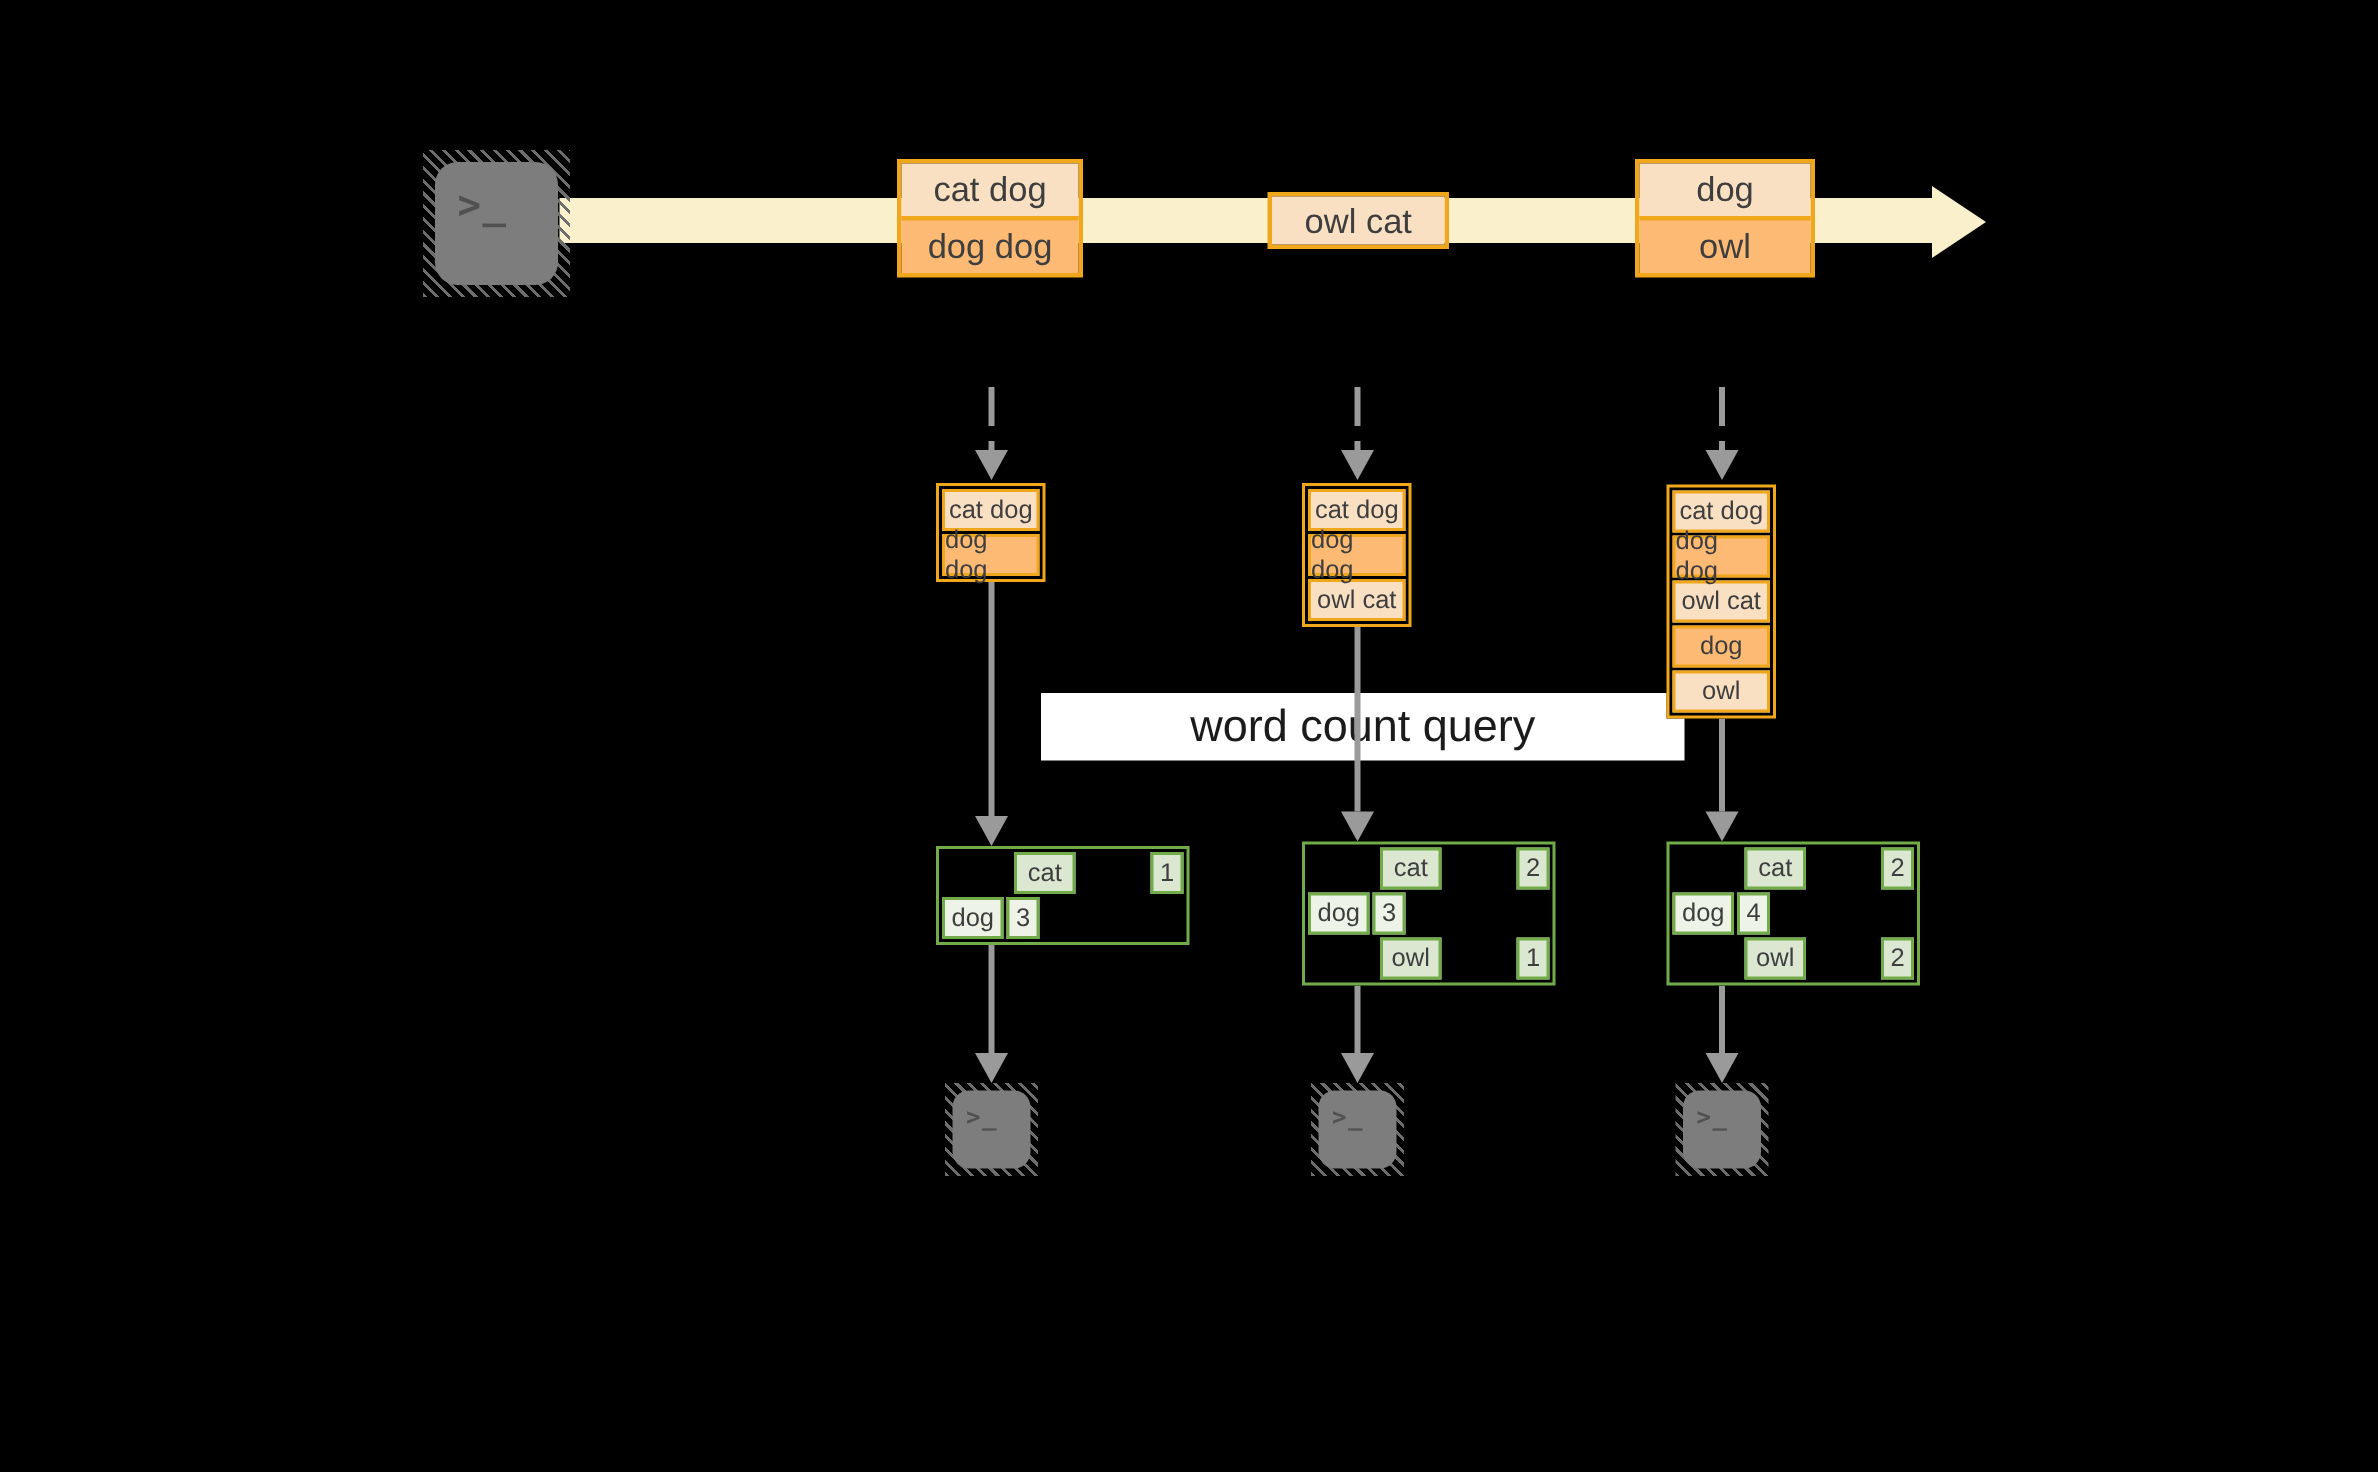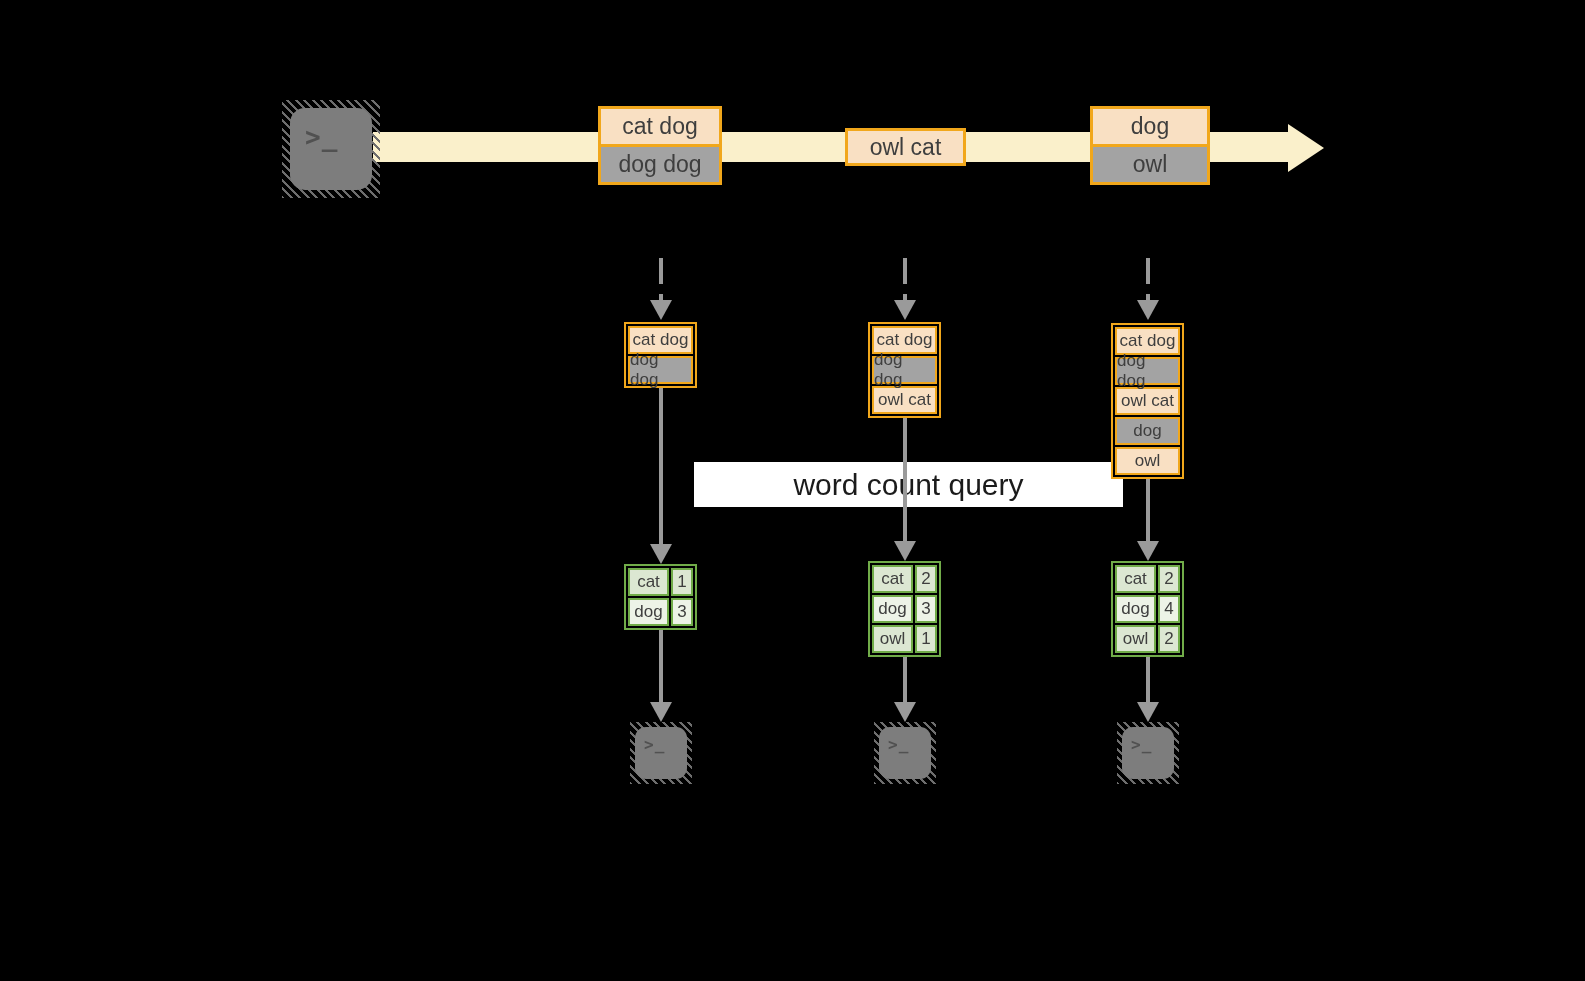--- a/index.html
+++ b/index.html
@@ -26,21 +26,21 @@
   .prompt { color:#515151; font-weight:bold; letter-spacing:1px;
     font-family:"DejaVu Sans Mono", monospace; line-height:1; }
 
   
   .ebox { position:absolute; border:3px solid #F1A71B; z-index:1; }
   .ecell { height:35px; display:flex; align-items:center; justify-content:center;
     font-size:23px; color:#3E3E3E; }
   .ecell + .ecell { border-top:3px solid #F1A71B; }
   .ecell.short { height:32px; }
   .fill-a { background:#F9E0C3; }
-  .fill-b { background:#a3a3a3; }
+  .fill-b { background:#fdba74; }
 
   
   .vstem { position:absolute; width:4px; background:#9A9A9A; z-index:2; }
   .vstem.dashed { background:repeating-linear-gradient(180deg,#9A9A9A 0 26px, transparent 26px 36px); }
   .vhead { position:absolute; width:0; height:0; z-index:2;
     border-left:11px solid transparent; border-right:11px solid transparent; border-top:20px solid #9A9A9A; }
 
   
   .stack { position:absolute; border:2px solid #F1A71B; padding:2px; background:#000; z-index:3; }
   .scell { width:61px; height:24px; border:2px solid #F1A71B; margin-bottom:2px;
@@ -53,21 +53,21 @@
   .banner span { font-size:30px; color:#1B1B1B; }
 
   
   .gtable { position:absolute; border:2px solid #71AC49; padding:2px; background:#000; z-index:3; }
   .grow { display:flex; margin-bottom:2px; }
   .grow:last-child { margin-bottom:0; }
   .gcell { height:24px; border:2px solid #71AC49; display:flex; align-items:center; justify-content:center;
     font-size:17px; color:#3E3E3E; }
   .gword { width:37px; margin-right:2px; }
   .gnum  { width:18px; }
-  .row-a .gcell { background:#DCE7D2; }
+  .row-a .gcell { background:#DCE7D2;margin-left:48px; }
   .row-b .gcell { background:#EDF3E7; }
 </style>
 </head>
 <body>
 
 <div class="canvas">
 
   <div class="shaft"></div>
   <div class="shaft-head"></div>
 

